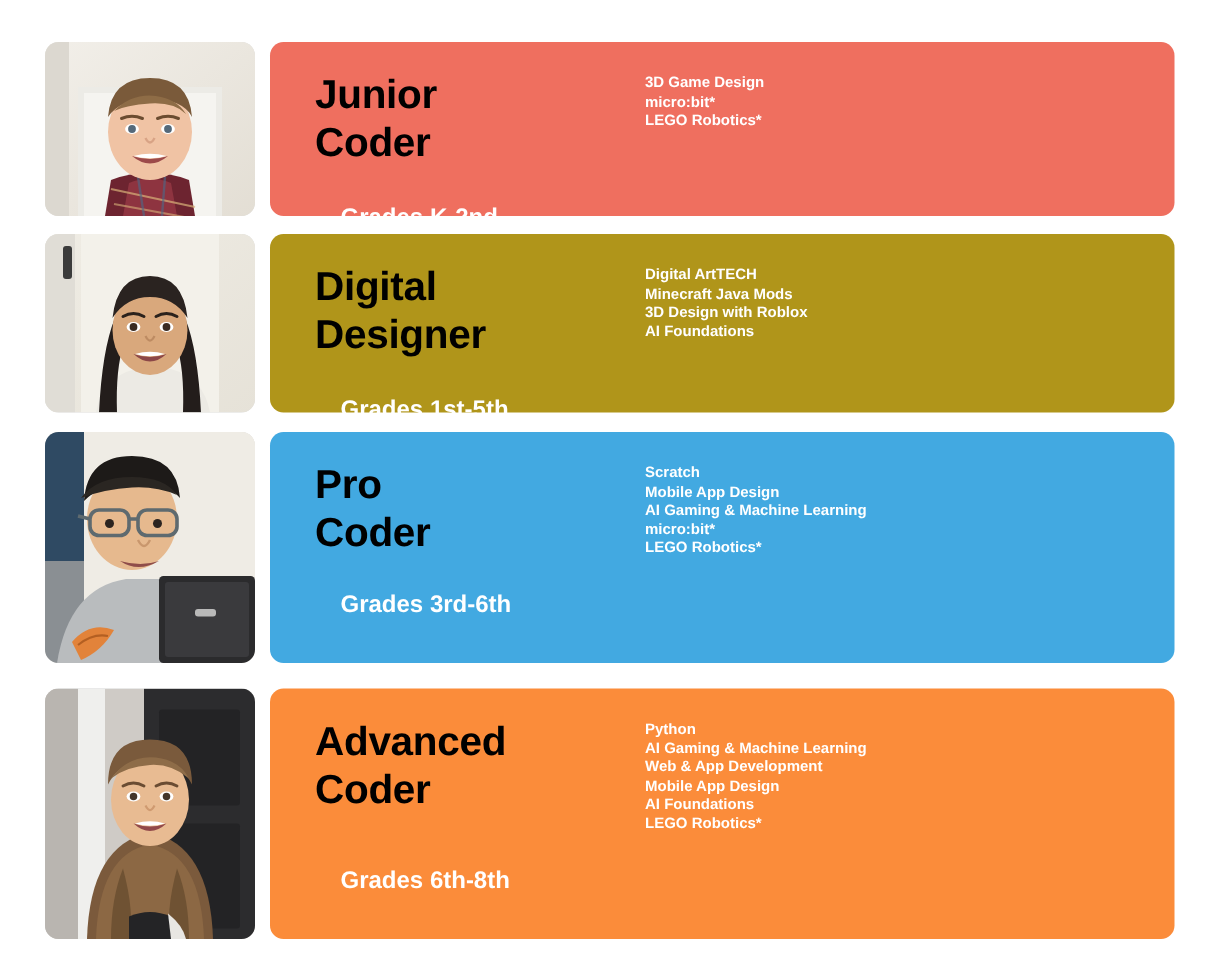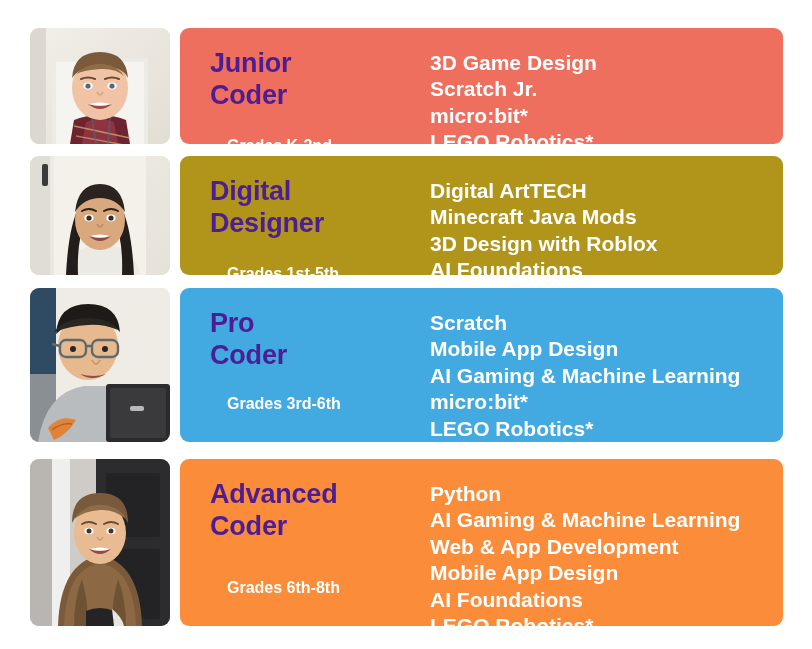--- a/index.html
+++ b/index.html
@@ -48,21 +48,21 @@
   }
   .card-left {
     width: 250px;
     flex: 0 0 250px;
     padding-left: 30px;
     box-sizing: border-box;
     display: flex;
     flex-direction: column;
   }
   .title {
-    color: #4c1d95;
+    color: #000000;
     font-size: 27px;
     font-weight: bold;
     line-height: 1.18;
     letter-spacing: -0.2px;
     margin: 0;
     padding-top: 10px;
   }
   .grades {
     color: #ffffff;
     font-size: 16px;
@@ -76,21 +76,21 @@
     padding-bottom: 2px;
   }
   .card-right {
     flex: 1 1 auto;
     padding-left: 0px;
     padding-top: 12px;
     box-sizing: border-box;
   }
   .course {
     color: #ffffff;
-    font-size: 21px;
+    font-size: 10px;
     font-weight: bold;
     line-height: 1.26;
     white-space: nowrap;
   }
 
   
   #row-0 { top: 28px; height: 116px; }
   #row-1 { top: 156px; height: 119px; }
   #row-2 { top: 288px; height: 154px; }
   #row-3 { top: 459px; height: 167px; }
@@ -136,21 +136,20 @@
     <div class="card" style="background: rgb(239, 111, 95);">
       <div class="card-left">
         <div class="title">
           <span>Junior</span><br>
           <span>Coder</span>
         </div>
         <div class="grades">Grades K-2nd</div>
       </div>
       <div class="card-right">
         <div class="course">3D Game Design</div>
-        <div class="course">Scratch Jr.</div>
         <div class="course">micro:bit*</div>
         <div class="course">LEGO Robotics*</div>
       </div>
     </div>
   </div>
 
   <div class="row" id="row-1">
     <div class="photo">
       <svg viewBox="0 0 140 119" preserveAspectRatio="xMidYMid slice">
         <defs>

